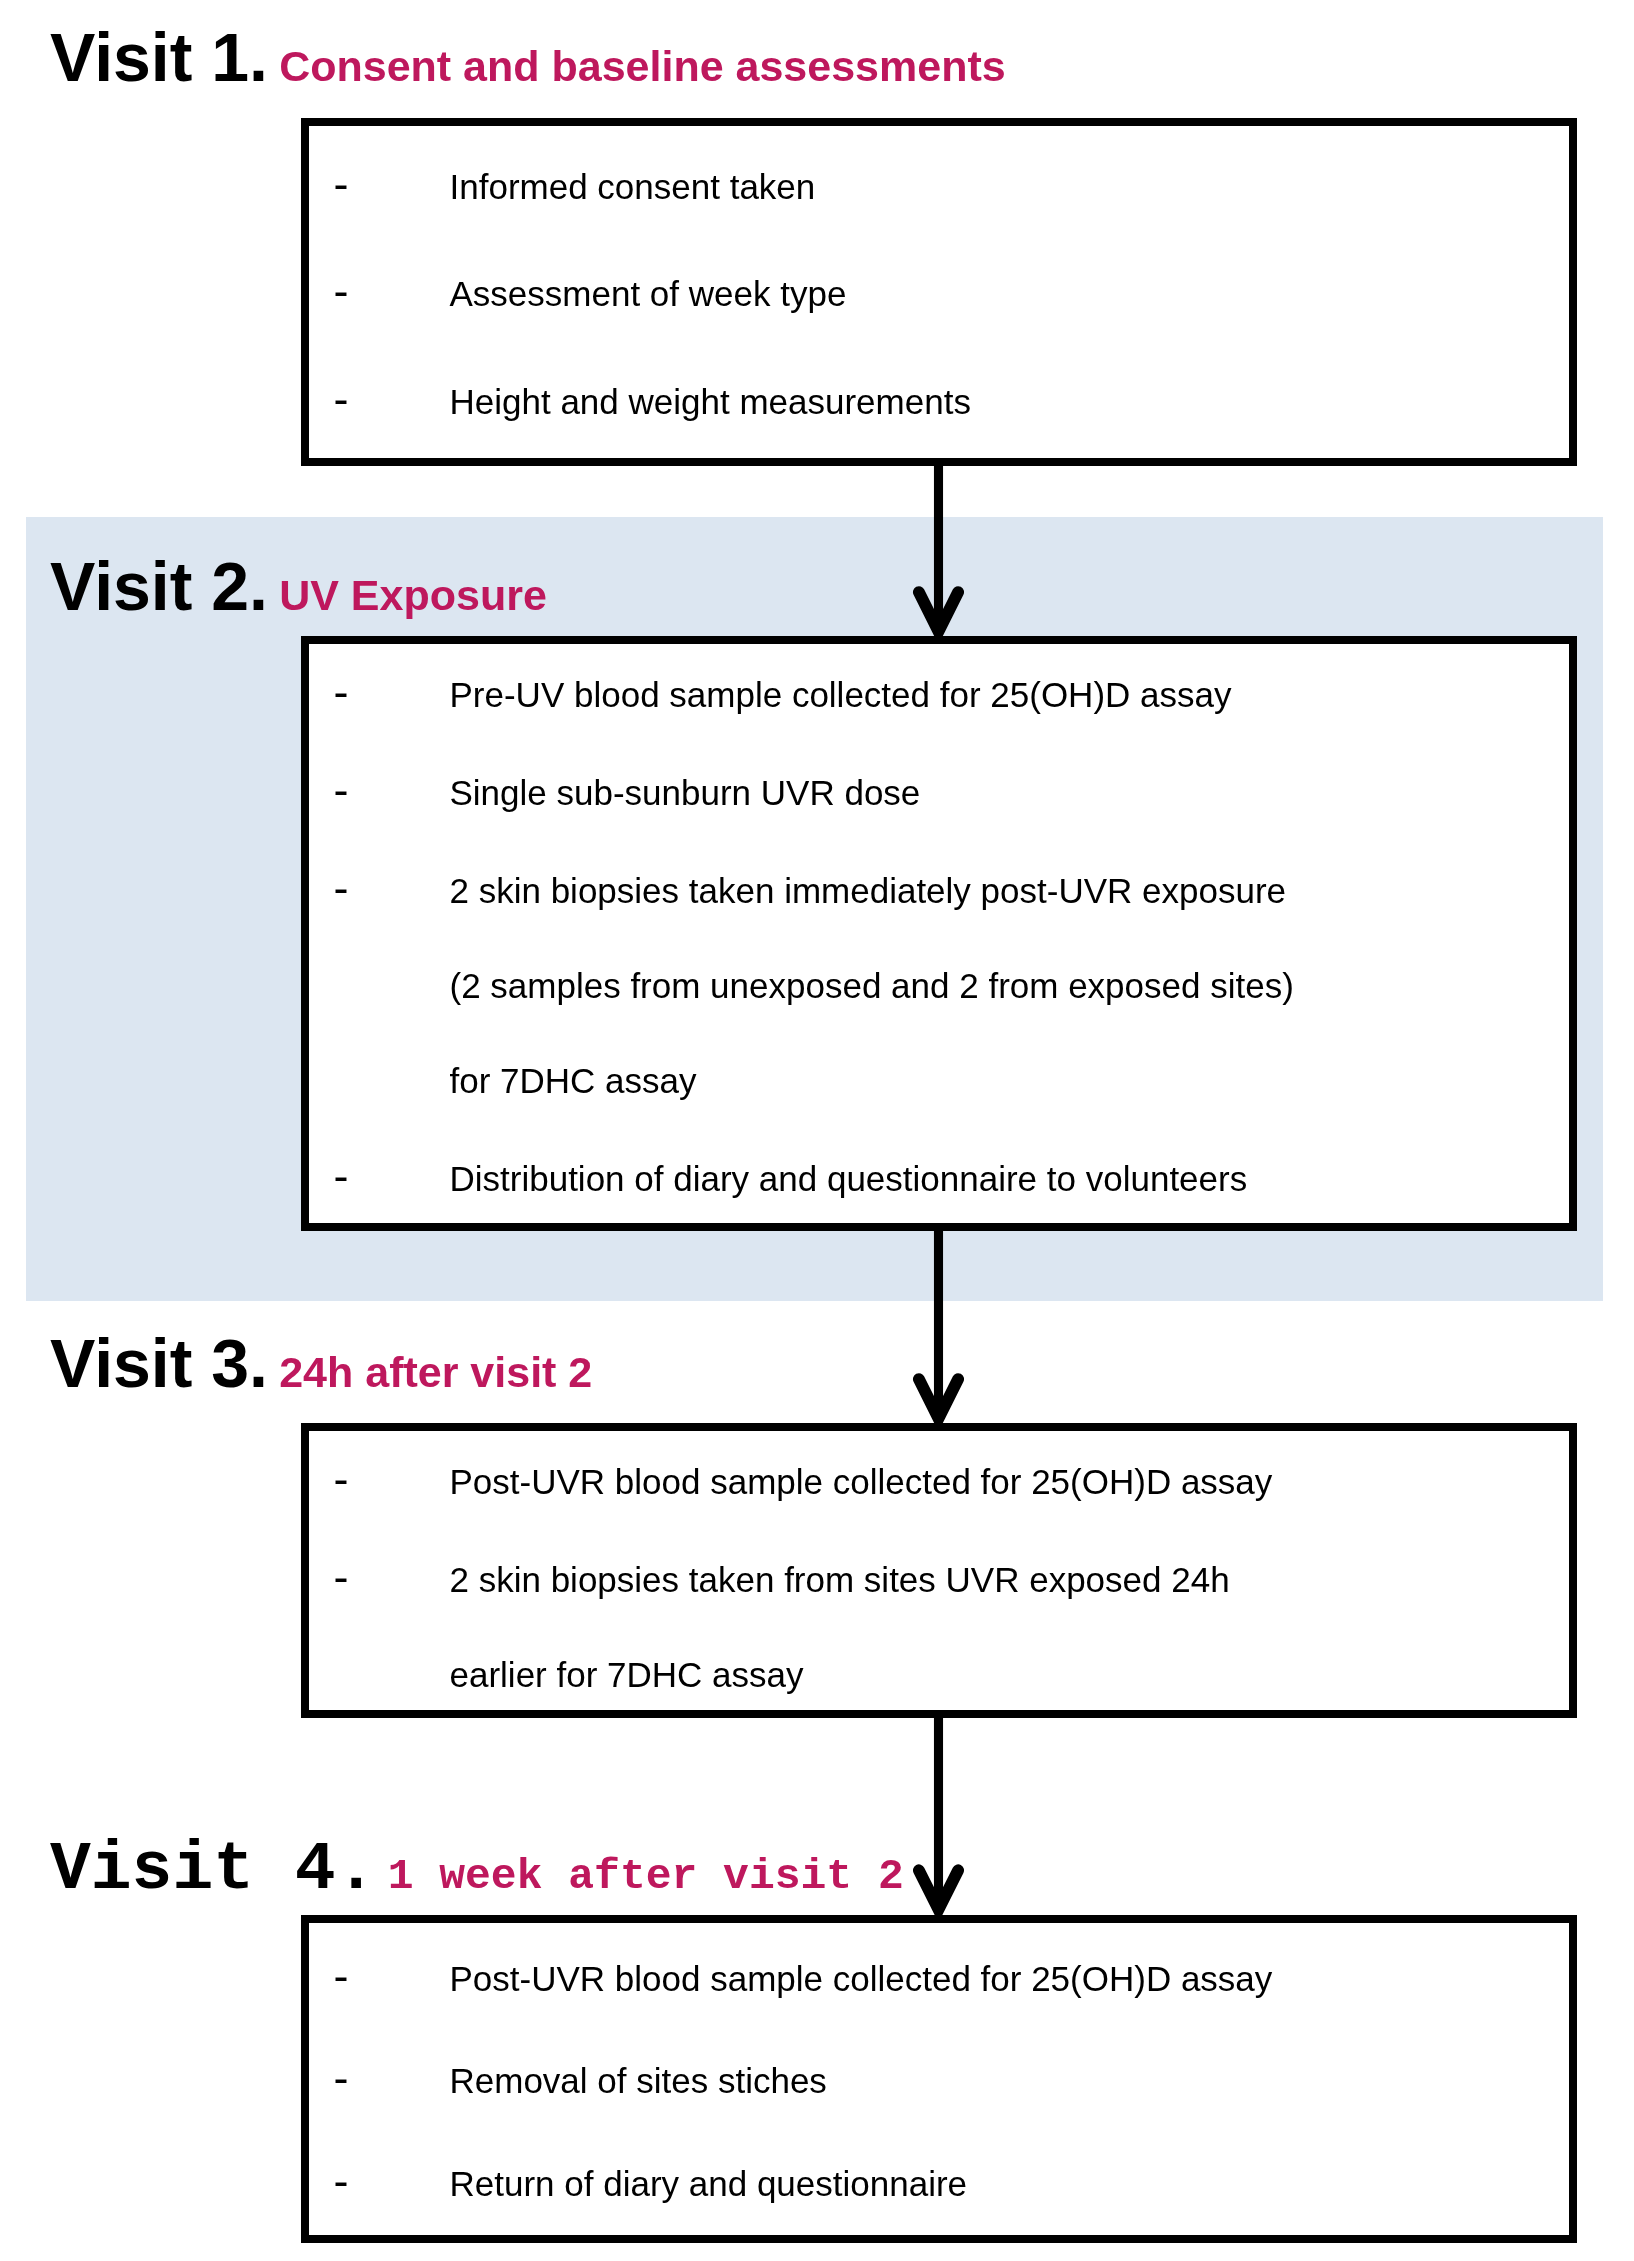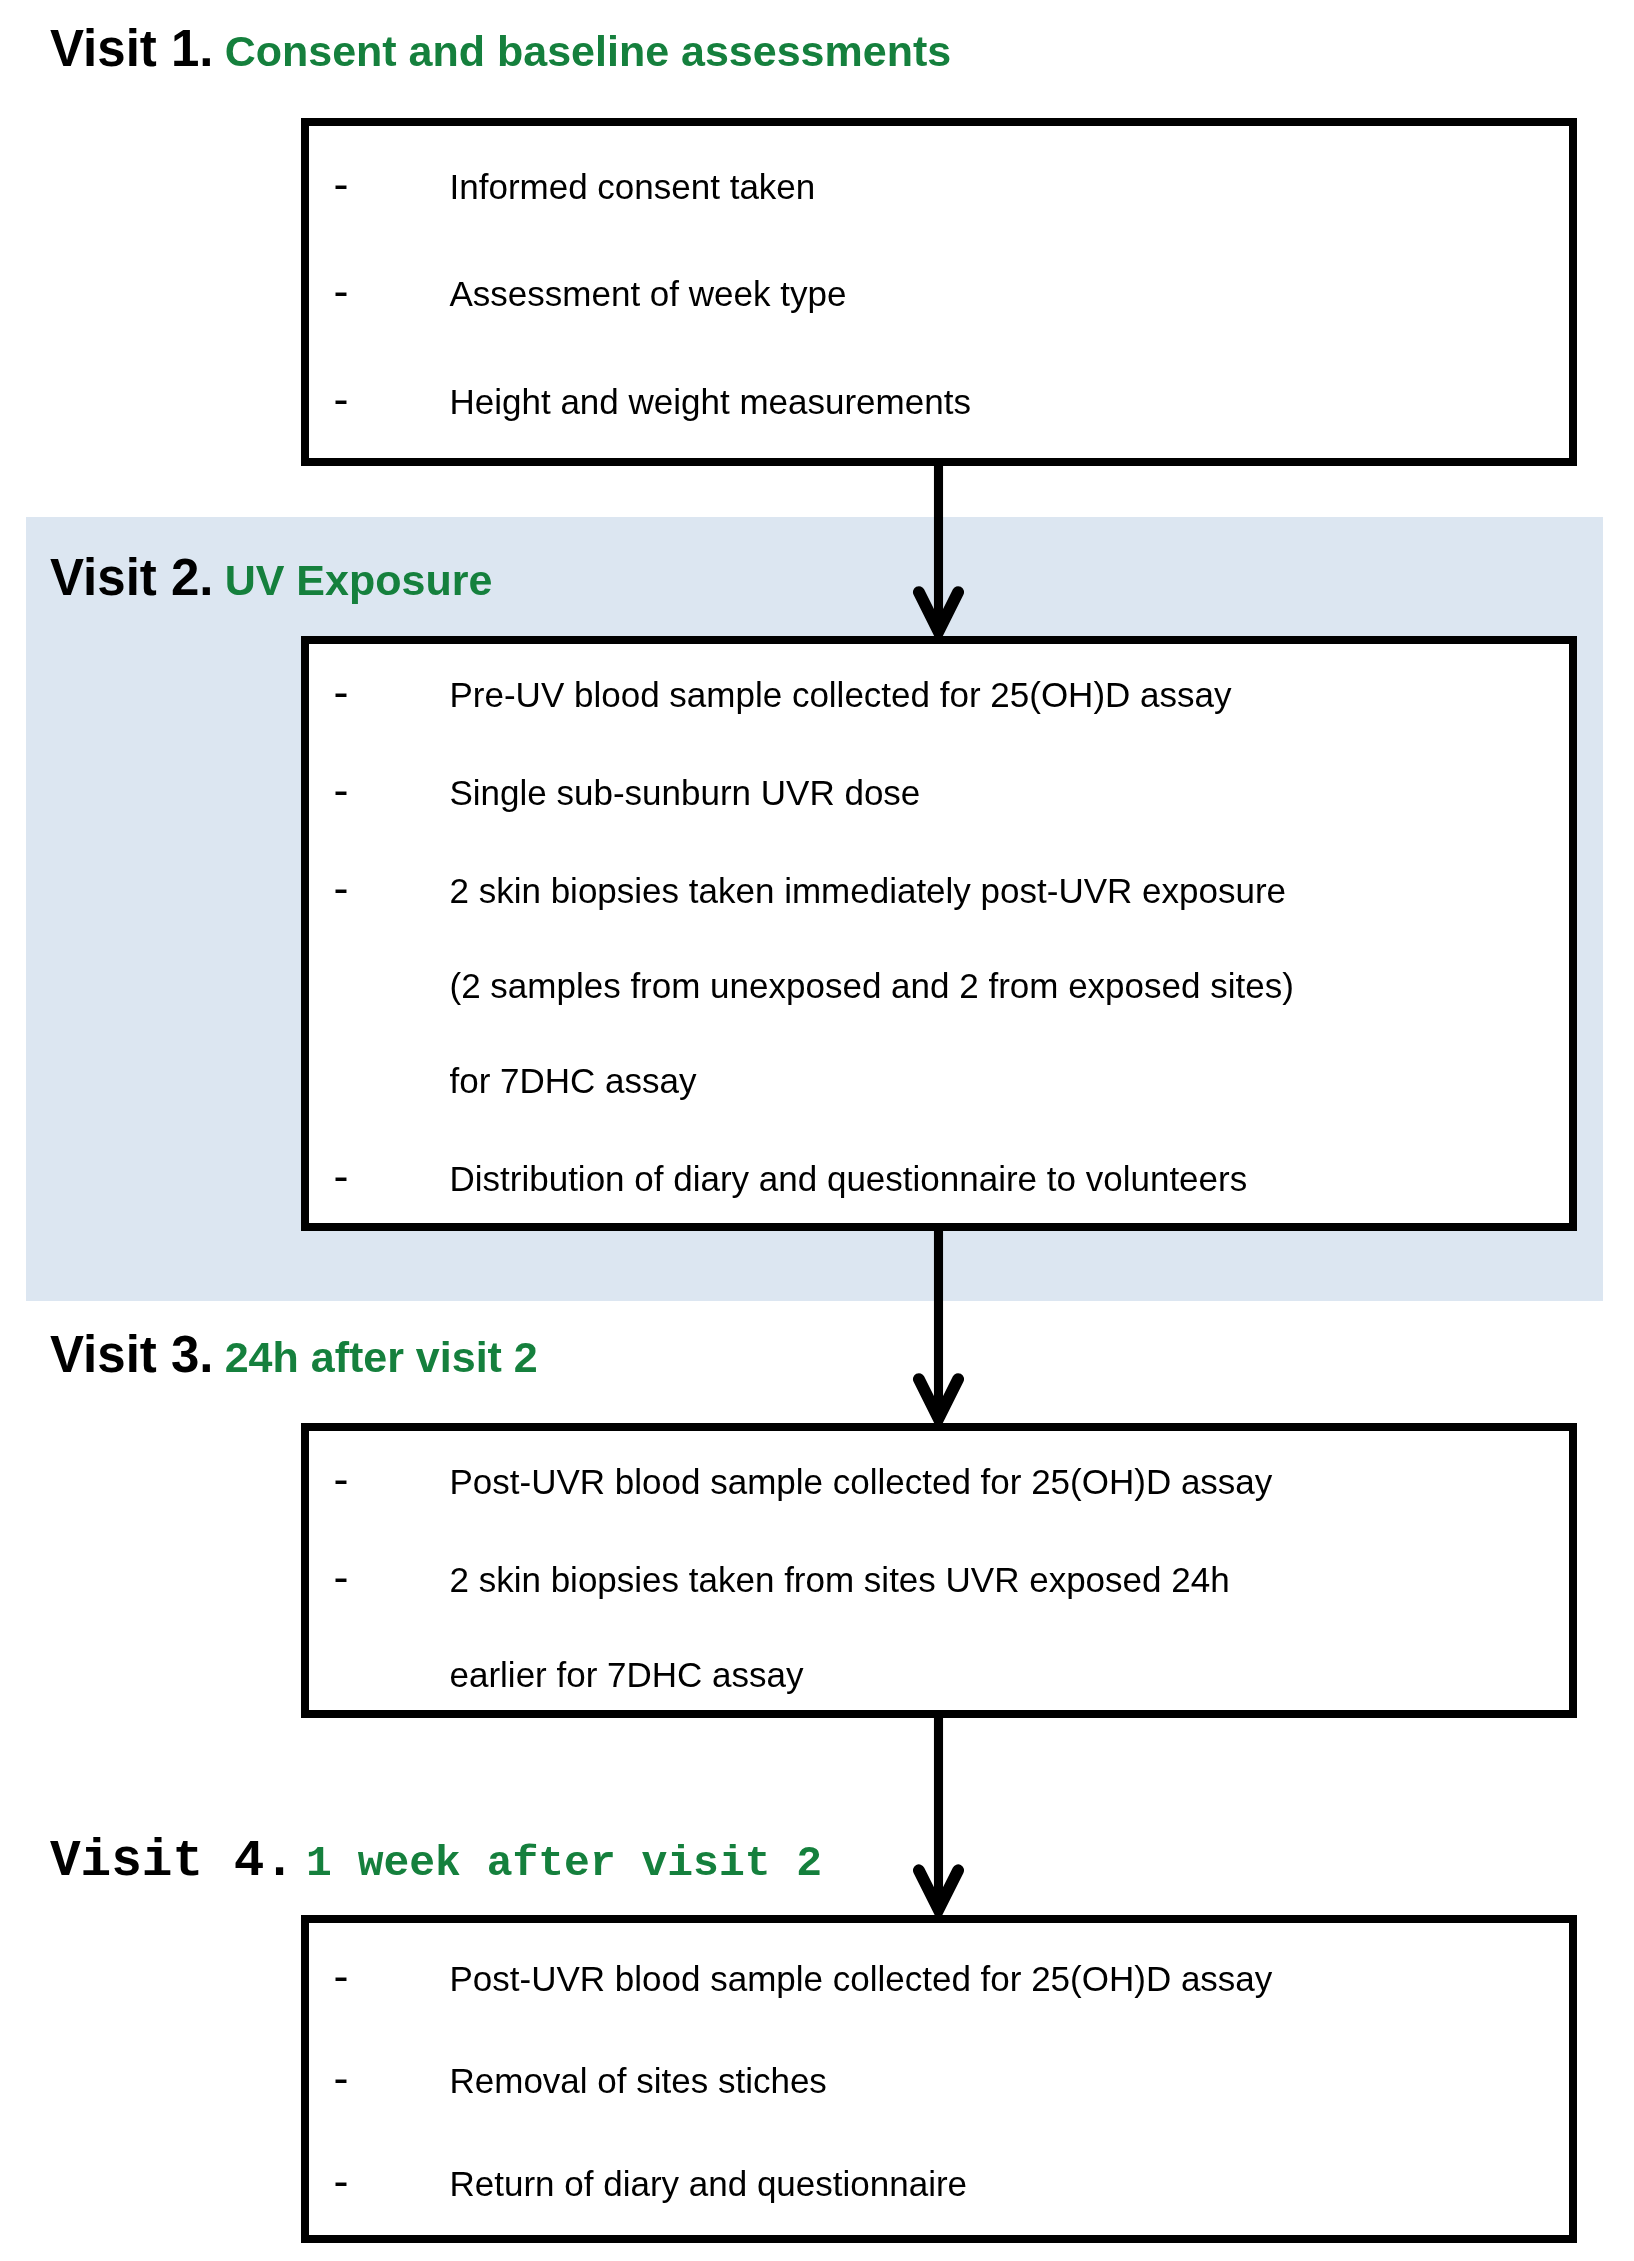--- a/index.html
+++ b/index.html
@@ -3,22 +3,22 @@
 <meta charset="utf-8">
 <style>
   html,body{margin:0;padding:0;background:#ffffff;}
   body{
     width:1635px;height:2261px;position:relative;overflow:hidden;
     font-family:"Liberation Sans","DejaVu Sans",sans-serif;color:#000;
   }
   .canvas{position:absolute;inset:0;}
   .band{position:absolute;left:26px;top:517px;width:1577px;height:784px;background:#dce6f1;}
   .heading{position:absolute;left:50px;white-space:nowrap;}
-  .heading .visit{font-weight:bold;font-size:51px;line-height:1;color:#000;}
-  .heading .sub{font-weight:bold;font-size:43px;line-height:1;color:#15803d;margin-left:11.2px;}
+  .heading .visit{font-weight:bold;font-size:68px;line-height:1;color:#000;}
+  .heading .sub{font-weight:bold;font-size:43px;line-height:1;color:#be185d;margin-left:11.2px;}
   .h1{top:23px;}
   .h2{top:552px;}
   .h3{top:1329px;}
   .h4{top:1836px;font-family:Liberation Mono, monospace;}
   .box{
     position:absolute;left:301px;width:1276px;box-sizing:border-box;
     border:8.4px solid #000;background:#ffffff;
     display:flex;flex-direction:column;justify-content:space-evenly;
     padding:0;
   }

